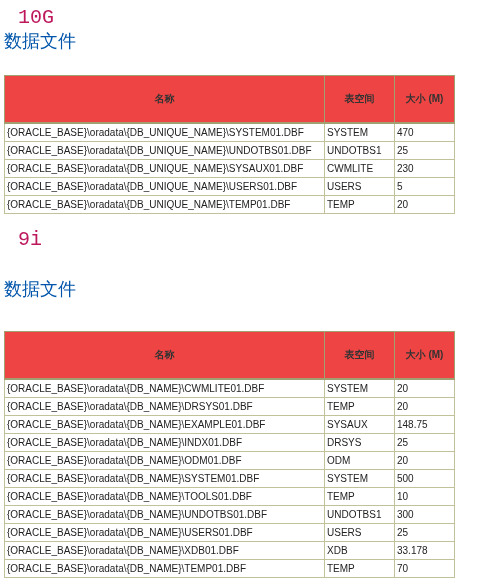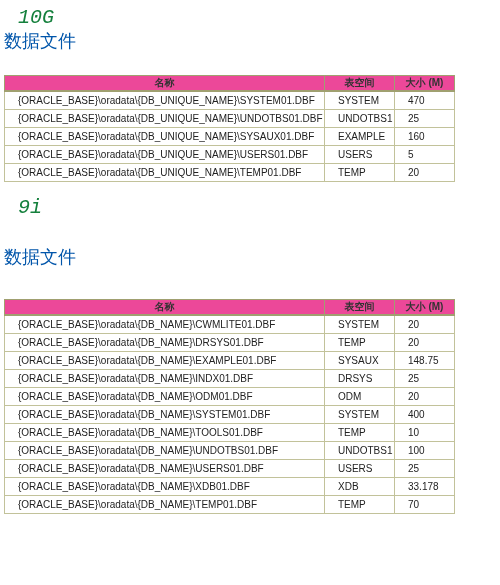--- a/index.html
+++ b/index.html
@@ -8,23 +8,22 @@
       font-family: Arial, "Microsoft YaHei", sans-serif;
       font-size: 11px;
       background: #fff;
       color: #000;
       width: 492px;
     }
     .version-heading {
       font-family: "Courier New", monospace;
       font-size: 20px;
       font-weight: normal;
-      color: #15803d;
+      color: #be185d;
       margin: 2px 0 0 14px;
-      font-style: italic;
     }
     .section-title {
       font-family: "Microsoft YaHei", sans-serif;
       font-size: 18px;
       color: #0055aa;
       margin: 0 0 22px 0;
     }
     .section-title-b {
       font-family: "Microsoft YaHei", sans-serif;
       font-size: 18px;
@@ -33,32 +32,32 @@
     }
     table {
       border-collapse: collapse;
       width: 450px;
       table-layout: fixed;
     }
     col.c-name { width: 320px; }
     col.c-ts { width: 70px; }
     col.c-sz { width: 60px; }
     th {
-      background: #ec4899;
+      background: #ef4444;
       border: 1px solid #a0a070;
       border-bottom: 2px solid #a0a070;
       color: #333;
       font-size: 10px;
       font-weight: bold;
       text-align: center;
-      padding: 0 2px;
+      padding: 16px 2px;
     }
     td {
       border: 1px solid #c2c29a;
-      padding: 3px 13px;
+      padding: 3px 2px;
       font-size: 10px;
       color: #222;
       white-space: nowrap;
       overflow: hidden;
     }
     .spacer { height: 12px; }
   </style>
 </head>
 <body>
 
@@ -84,22 +83,22 @@
         <td>SYSTEM</td>
         <td>470</td>
       </tr>
     <tr>
         <td>{ORACLE_BASE}\oradata\{DB_UNIQUE_NAME}\UNDOTBS01.DBF</td>
         <td>UNDOTBS1</td>
         <td>25</td>
       </tr>
     <tr>
         <td>{ORACLE_BASE}\oradata\{DB_UNIQUE_NAME}\SYSAUX01.DBF</td>
-        <td>EXAMPLE</td>
-        <td>160</td>
+        <td>CWMLITE</td>
+        <td>230</td>
       </tr>
     <tr>
         <td>{ORACLE_BASE}\oradata\{DB_UNIQUE_NAME}\USERS01.DBF</td>
         <td>USERS</td>
         <td>5</td>
       </tr>
     <tr>
         <td>{ORACLE_BASE}\oradata\{DB_UNIQUE_NAME}\TEMP01.DBF</td>
         <td>TEMP</td>
         <td>20</td>
@@ -146,31 +145,31 @@
         <td>25</td>
       </tr>
     <tr>
         <td>{ORACLE_BASE}\oradata\{DB_NAME}\ODM01.DBF</td>
         <td>ODM</td>
         <td>20</td>
       </tr>
     <tr>
         <td>{ORACLE_BASE}\oradata\{DB_NAME}\SYSTEM01.DBF</td>
         <td>SYSTEM</td>
-        <td>400</td>
+        <td>500</td>
       </tr>
     <tr>
         <td>{ORACLE_BASE}\oradata\{DB_NAME}\TOOLS01.DBF</td>
         <td>TEMP</td>
         <td>10</td>
       </tr>
     <tr>
         <td>{ORACLE_BASE}\oradata\{DB_NAME}\UNDOTBS01.DBF</td>
         <td>UNDOTBS1</td>
-        <td>100</td>
+        <td>300</td>
       </tr>
     <tr>
         <td>{ORACLE_BASE}\oradata\{DB_NAME}\USERS01.DBF</td>
         <td>USERS</td>
         <td>25</td>
       </tr>
     <tr>
         <td>{ORACLE_BASE}\oradata\{DB_NAME}\XDB01.DBF</td>
         <td>XDB</td>
         <td>33.178</td>

